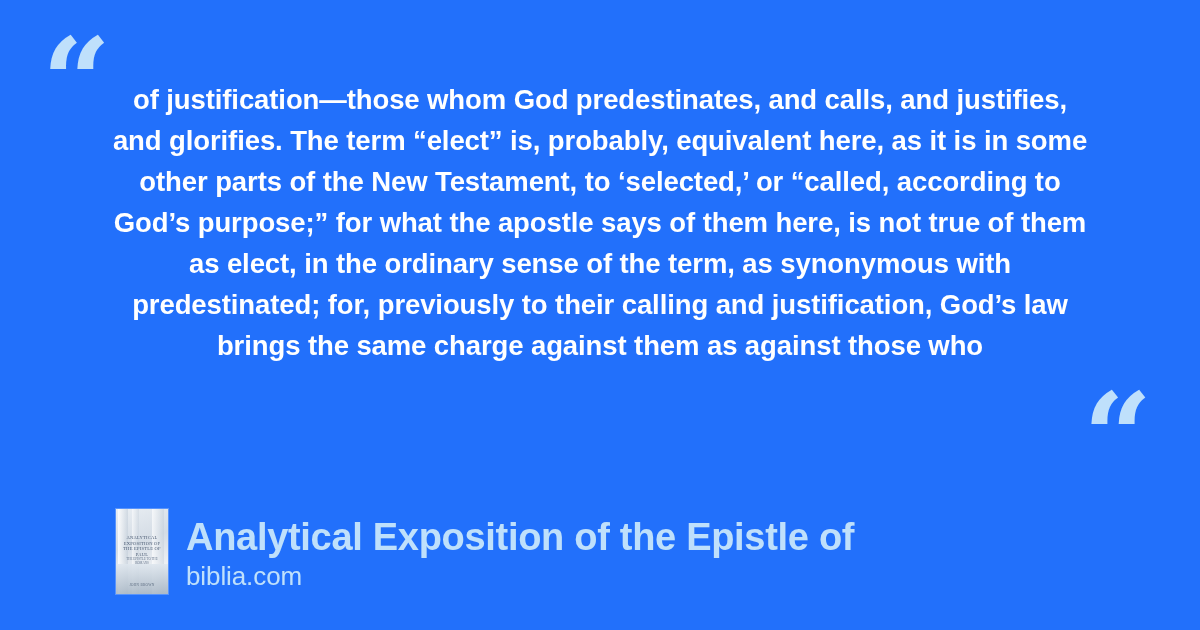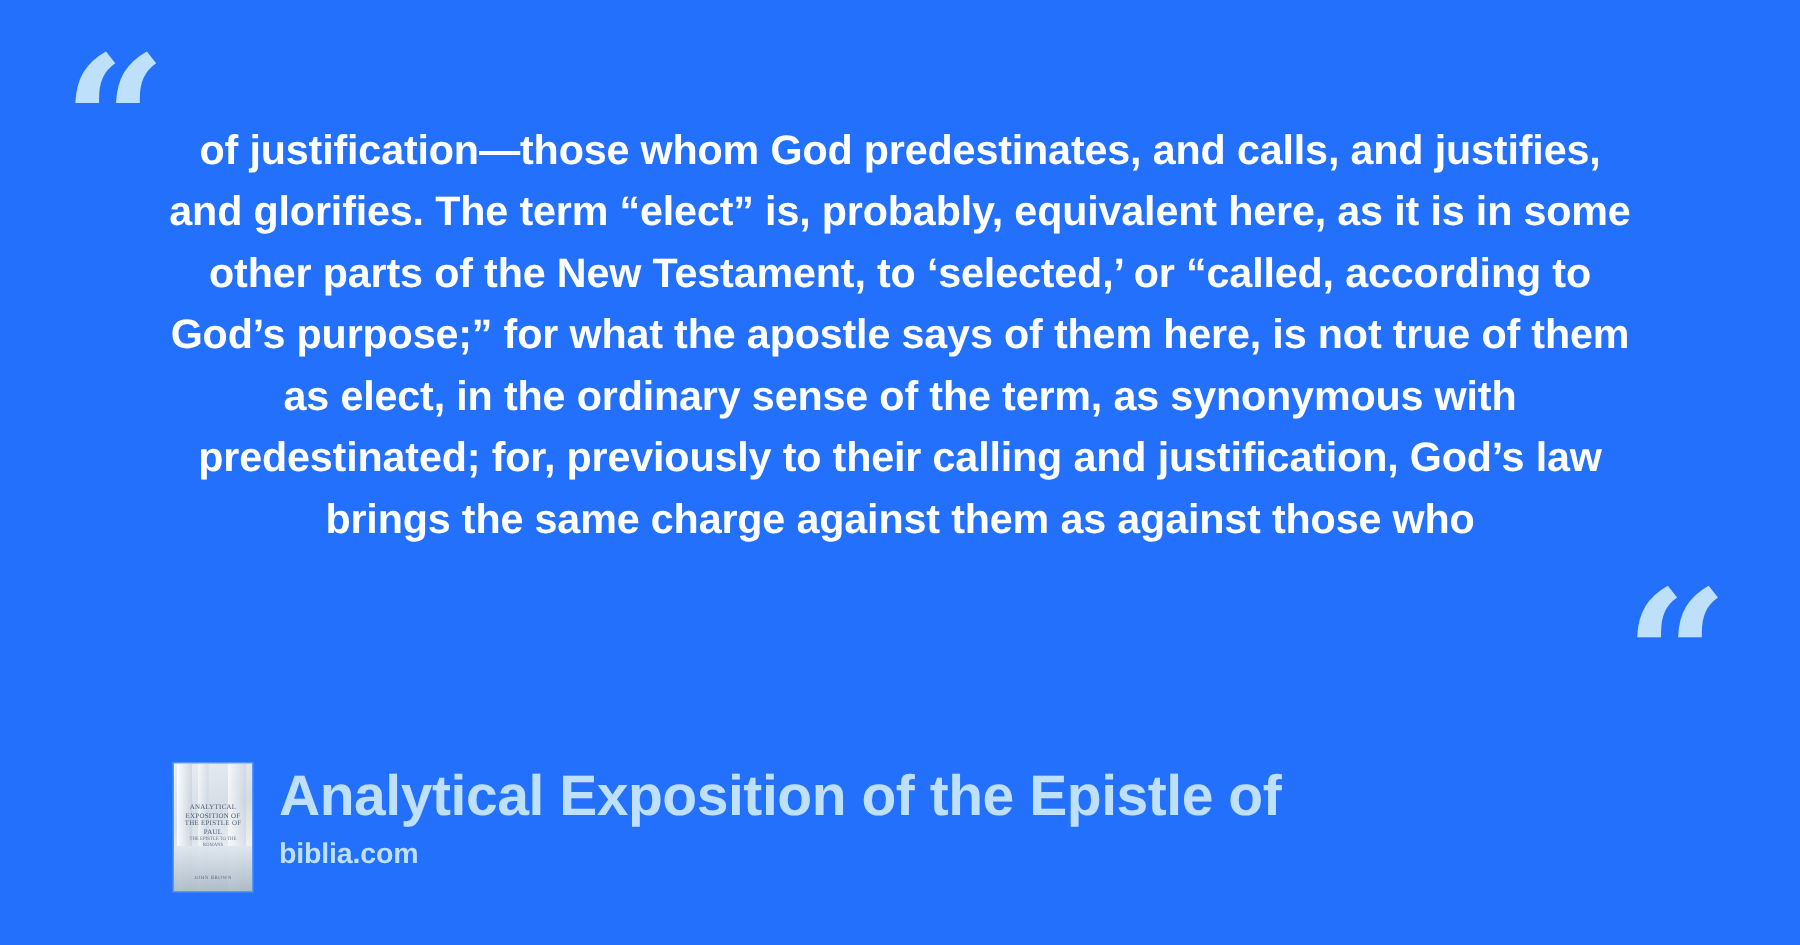--- a/index.html
+++ b/index.html
@@ -66,21 +66,21 @@
     letter-spacing: -0.1px;
     white-space: pre-wrap;
   }
 
   
   #footer {
     position: absolute;
     left: 116px;
     bottom: 36px;
     display: flex;
-    align-items: flex-start;
+    align-items: center;
     gap: 18px;
   }
 
   #book-cover {
     position: relative;
     width: 52px;
     height: 85px;
     flex: 0 0 auto;
     background: linear-gradient(160deg, #e9eef3 0%, #d4dce5 40%, #eceff3 70%, #c9d3dd 100%);
     box-shadow: 0 0 0 1px rgba(255,255,255,0.25);
@@ -152,22 +152,22 @@
     font-size: 38px;
     line-height: 44px;
     letter-spacing: -0.3px;
     white-space: nowrap;
   }
 
   #footer-domain {
     margin-top: 4px;
     color: #bfe0fb;
     font-family: "Liberation Sans", sans-serif;
-    font-weight: 700;
-    font-size: 19px;
+    font-weight: 400;
+    font-size: 26px;
     line-height: 26px;
     letter-spacing: -0.1px;
   }
 </style>
 </head>
 <body>
 
 <div id="card" style="background: rgb(34, 112, 251);">
 
   <div id="quote-block">

